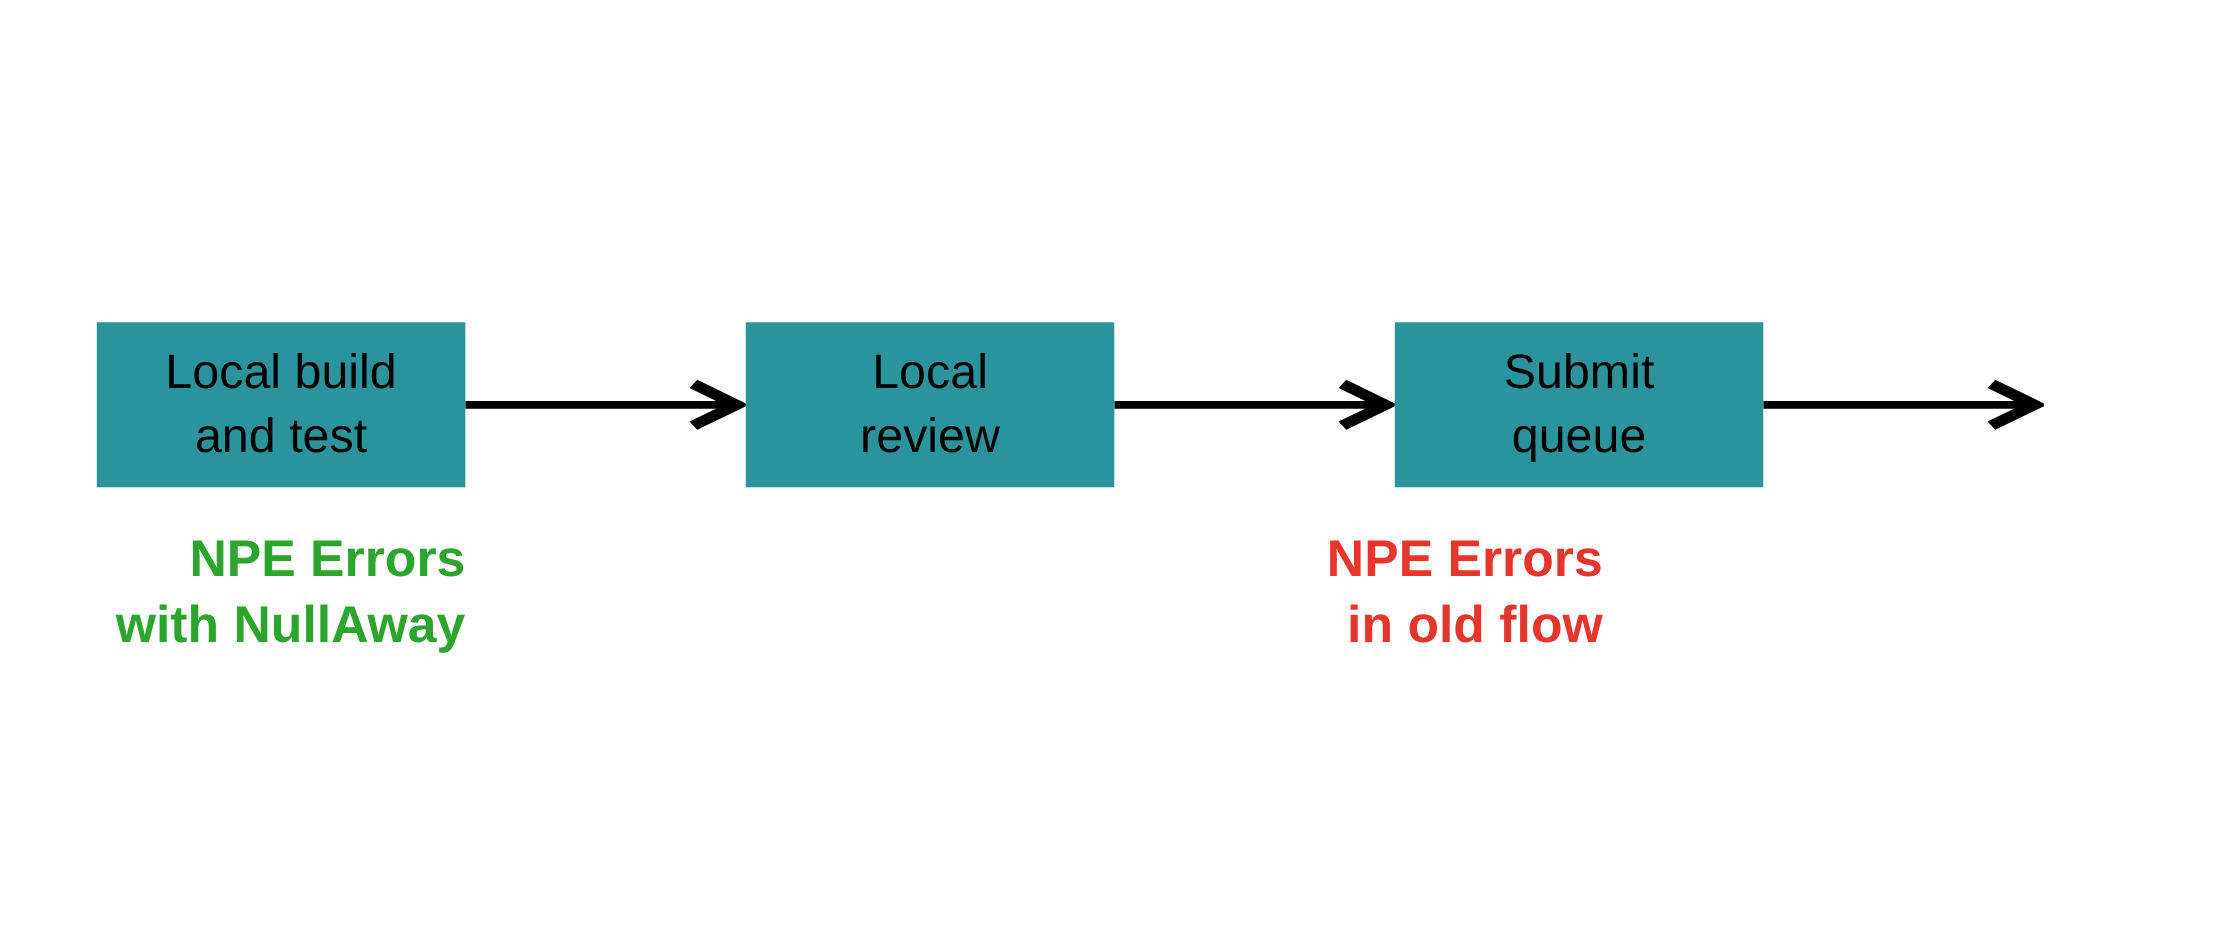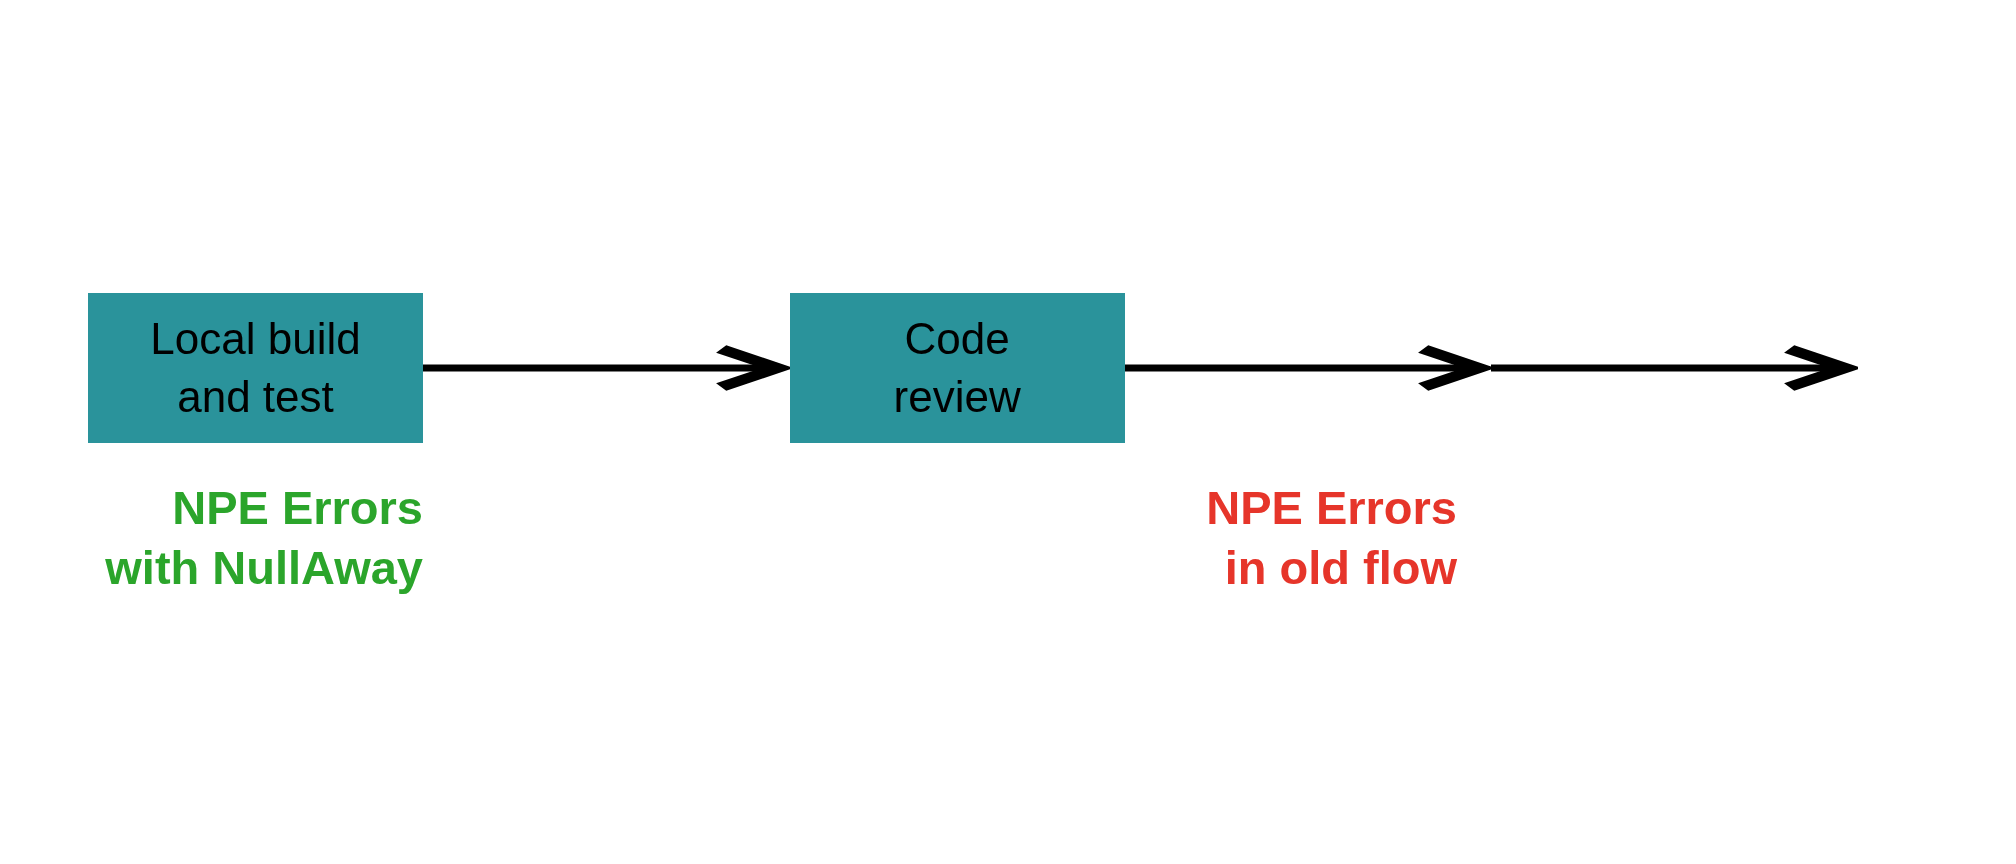--- a/index.html
+++ b/index.html
@@ -79,31 +79,35 @@
     </div>
 
     <div class="arrow">
       <svg viewBox="0 0 182 56" preserveAspectRatio="none" aria-hidden="true">
         <line x1="0" y1="28" x2="172" y2="28" stroke="#000000" stroke-width="7"></line>
         <polyline points="148,9 176,28 148,47" fill="none" stroke="#000000" stroke-width="9"></polyline>
       </svg>
     </div>
 
     <div class="node">
-      <div class="node-label">Code
+      <div class="node-label">Local
 review</div>
     </div>
 
     <div class="arrow">
       <svg viewBox="0 0 182 56" preserveAspectRatio="none" aria-hidden="true">
         <line x1="0" y1="28" x2="172" y2="28" stroke="#000000" stroke-width="7"></line>
         <polyline points="148,9 176,28 148,47" fill="none" stroke="#000000" stroke-width="9"></polyline>
       </svg>
     </div>
 
+    <div class="node">
+      <div class="node-label">Submit
+queue</div>
+    </div>
 
     <div class="arrow">
       <svg viewBox="0 0 182 56" preserveAspectRatio="none" aria-hidden="true">
         <line x1="0" y1="28" x2="172" y2="28" stroke="#000000" stroke-width="7"></line>
         <polyline points="148,9 176,28 148,47" fill="none" stroke="#000000" stroke-width="9"></polyline>
       </svg>
     </div>
 
 
   </div>

